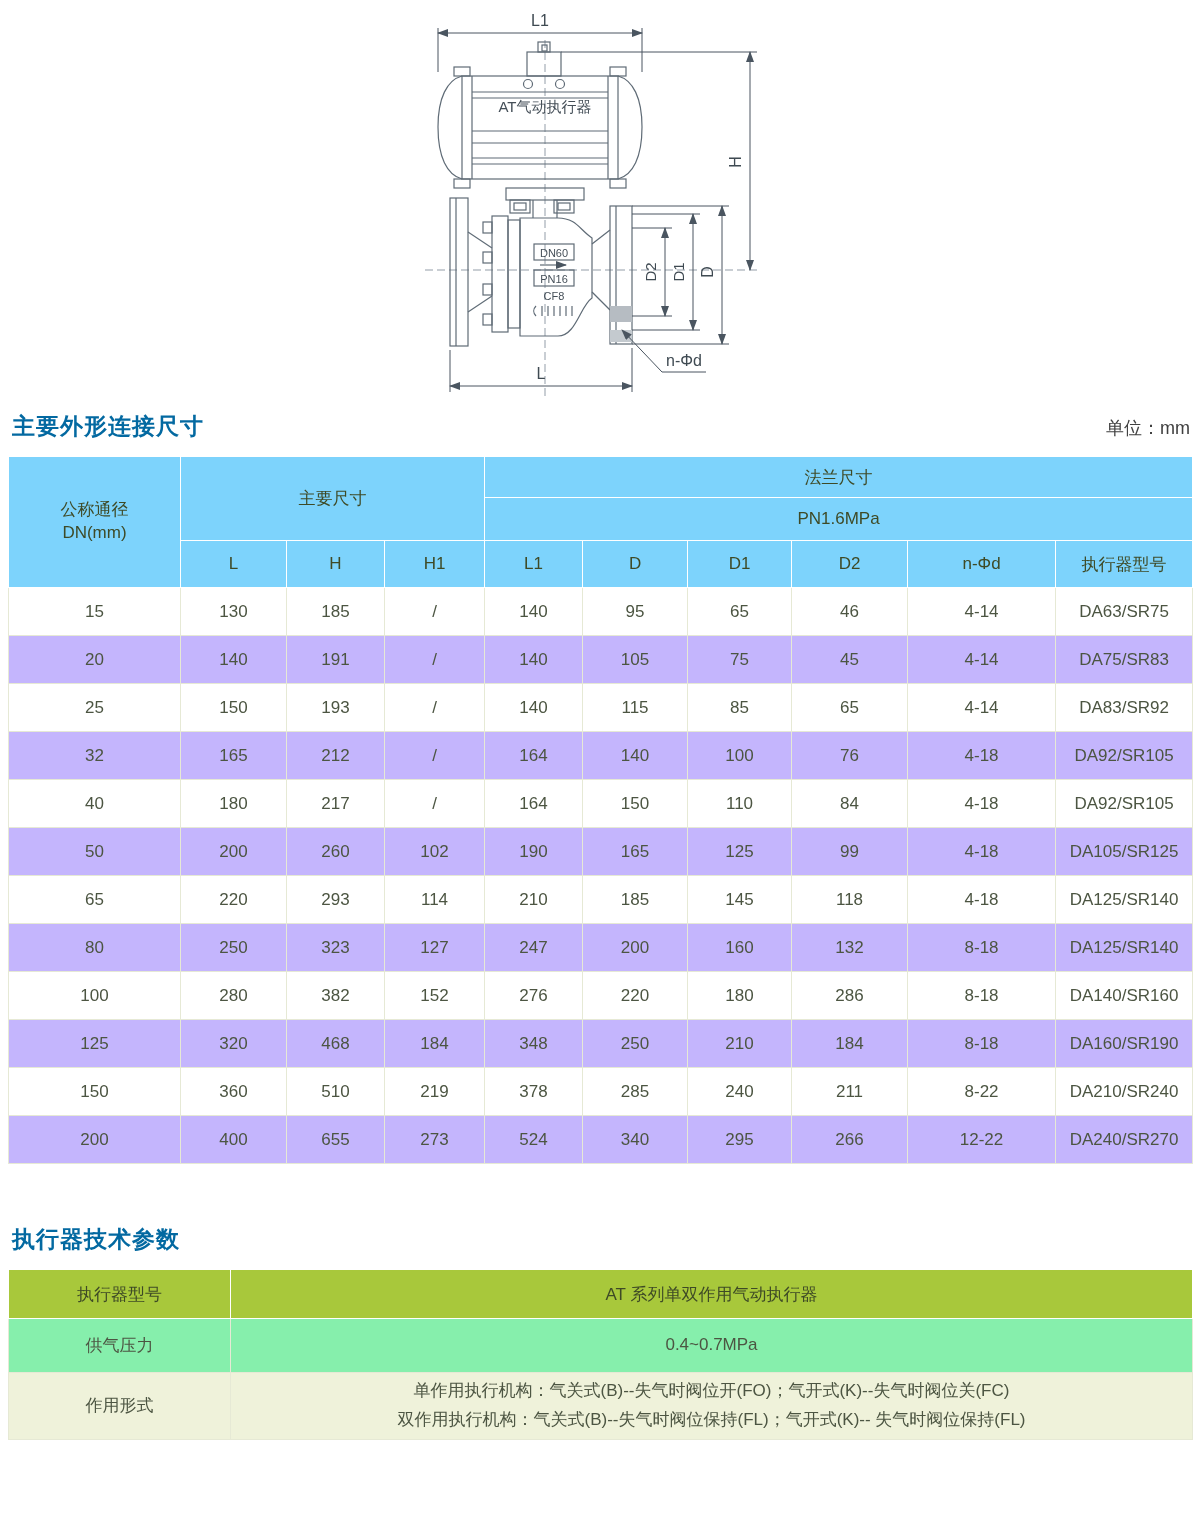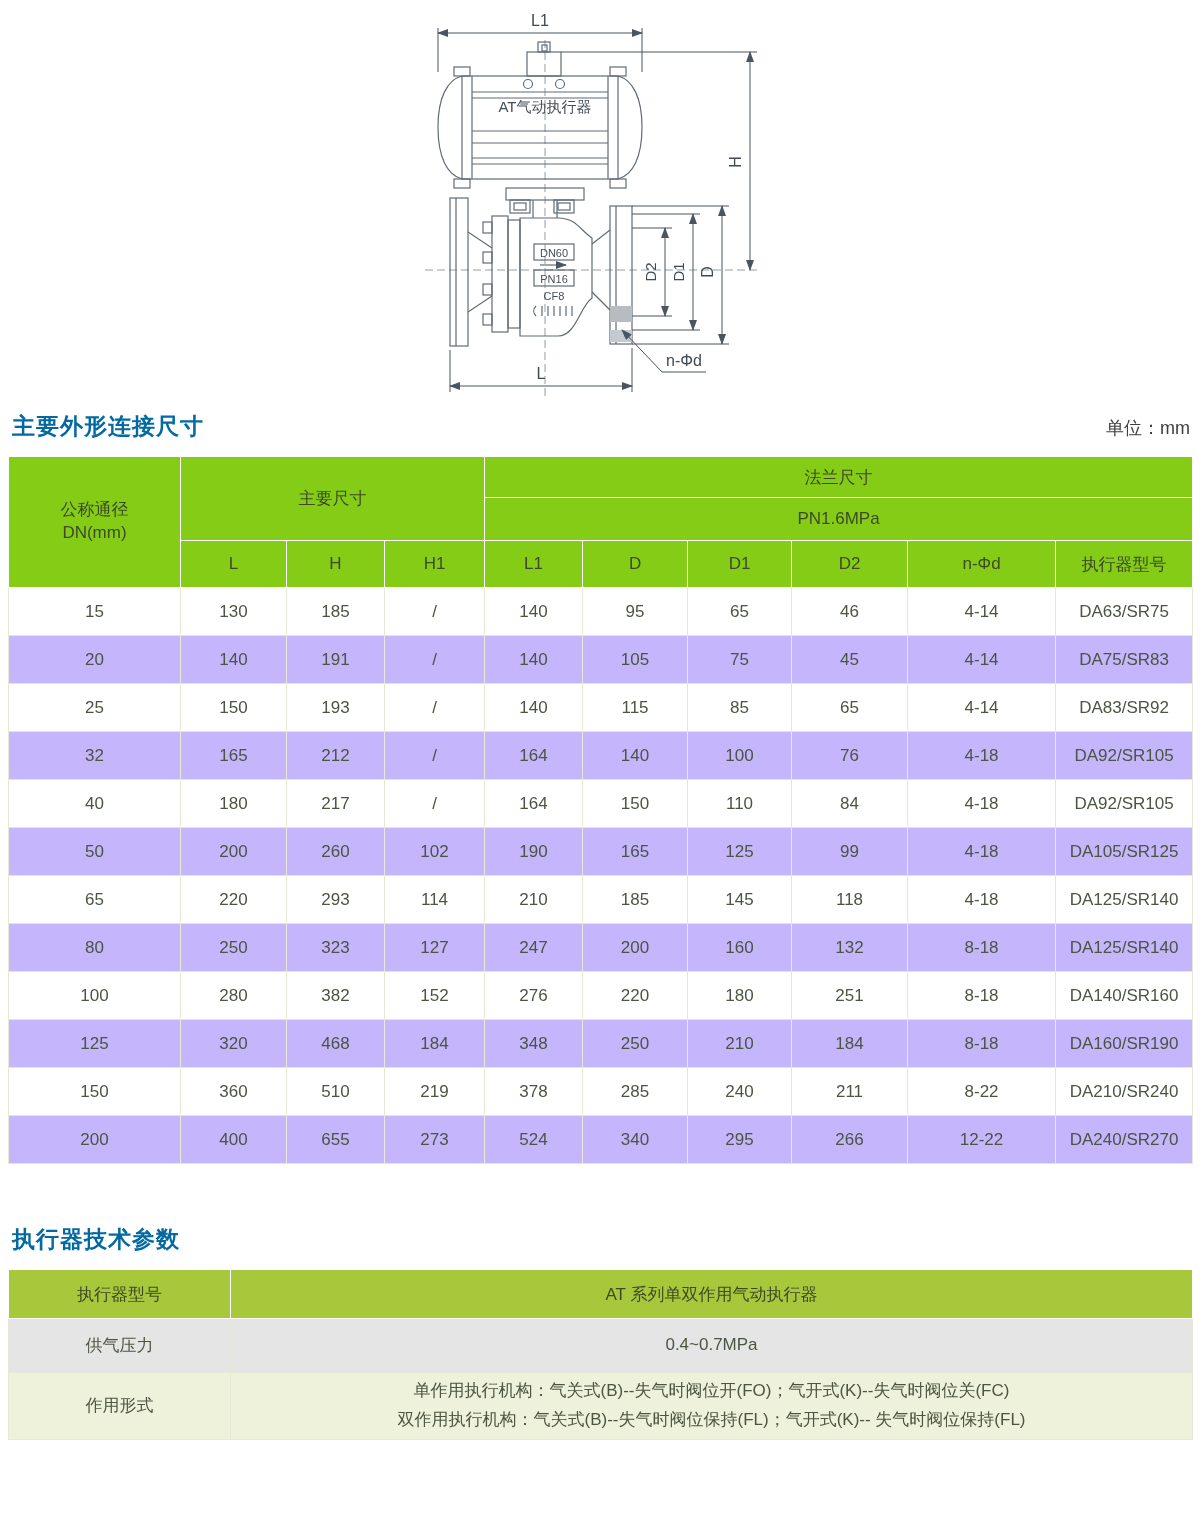--- a/index.html
+++ b/index.html
@@ -17,41 +17,41 @@
   }
   .section-title{
     font-size:23px;font-weight:bold;color:#0369a1;letter-spacing:1px;
   }
   .unit-note{font-size:18px;color:#404040;padding-bottom:2px;}
 
   table{border-collapse:collapse;table-layout:fixed;margin-left:8px;width:1184px;}
 
   
   .dim thead th{
-    background:#84cc16;color:#3e4a26;font-weight:normal;
+    background:#7dd3fc;color:#3e4a26;font-weight:normal;
     font-size:17px;border:1px solid #ffffff;text-align:center;
   }
   .dim thead tr.h1 th{height:38px;}
   .dim thead tr.h2 th{height:40px;}
   .dim thead tr.h3 th{height:44px;}
   .dim .dn-head div{line-height:1.35;}
   .dim tbody td{
     height:45px;text-align:center;font-size:17px;color:#4c5542;
     border:1px solid #e6e9d5;background:#ffffff;
   }
   .dim tbody tr.tint td{background:#c4b5fd;}
 
   
   .act thead th{
     background:#a8c83b;color:#3e4a26;font-weight:normal;
     font-size:17px;border:1px solid #ffffff;text-align:center;height:46px;
   }
   .act tbody td{
     text-align:center;font-size:17px;color:#4c5542;
-    border:1px solid #e6e9d5;background:#e5e5e5;height:45px;padding:4px 8px;
+    border:1px solid #e6e9d5;background:#86efac;height:45px;padding:4px 8px;
   }
   .act tbody tr.tint td{background:#eff2da;}
   .act tbody td div{line-height:1.7;}
 </style>
 </head>
 <body>
 
 <div class="drawing-wrap">
 <svg width="1200" height="405" viewBox="0 0 1200 405">
   <defs>
@@ -320,21 +320,21 @@
         <td>DA125/SR140</td>
       </tr>
       <tr>
         <td>100</td>
         <td>280</td>
         <td>382</td>
         <td>152</td>
         <td>276</td>
         <td>220</td>
         <td>180</td>
-        <td>251</td>
+        <td>286</td>
         <td>8-18</td>
         <td>DA140/SR160</td>
       </tr>
       <tr class="tint">
         <td>125</td>
         <td>320</td>
         <td>468</td>
         <td>184</td>
         <td>348</td>
         <td>250</td>

